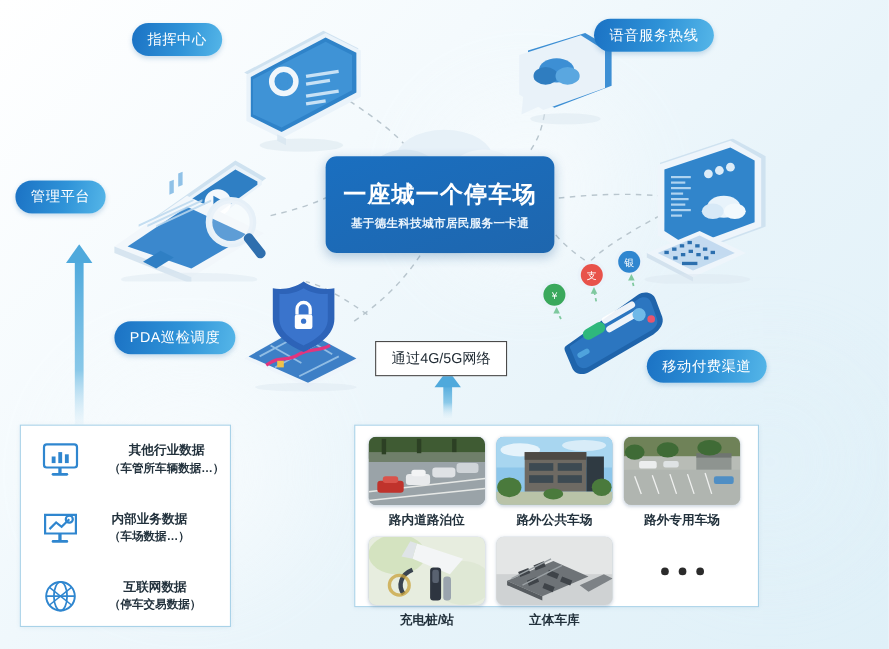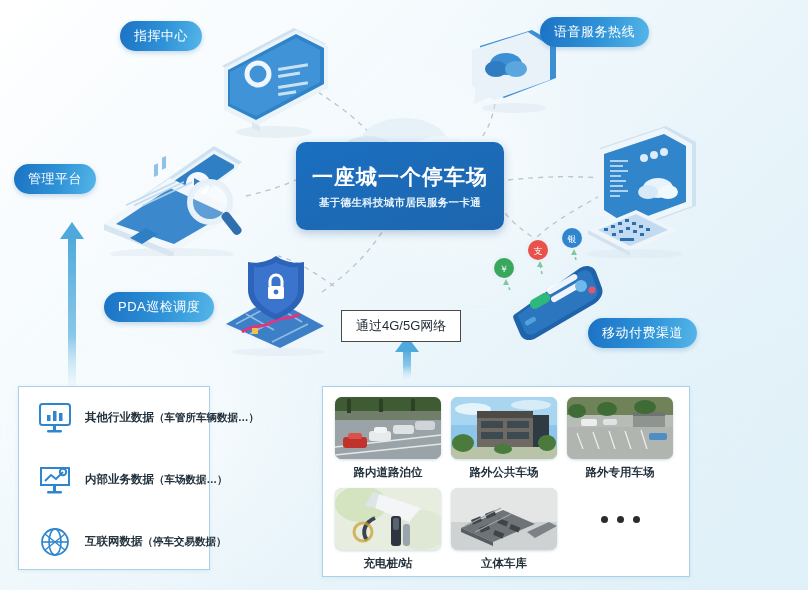--- a/index.html
+++ b/index.html
@@ -51,27 +51,27 @@
   
   .arrow{position:absolute;}
 
   
   .datacard{
     position:absolute;left:18px;top:386px;width:190px;height:182px;
     background:#fff;border:1.5px solid #a9d2e8;box-shadow:0 1px 4px rgba(120,160,190,.14);
   }
   .datarow{display:flex;align-items:center;gap:10px;padding:8px 10px 8px 16px;height:46px;}
   .datarow .icon{width:40px;flex:0 0 40px;display:flex;align-items:center;justify-content:center;}
-  .datatext{display:flex;align-items:flex-start;line-height:1.35;}
+  .datatext{display:flex;flex-direction:column;align-items:center;line-height:1.35;margin-left:14px;}
   .dt1{color:#22313c;font-size:11.5px;font-weight:bold;white-space:nowrap;}
   .dt2{color:#22313c;font-size:10.5px;white-space:nowrap;font-weight:bold;}
 
   
   .gallery{
-    position:absolute;left:322px;top:386px;width:368px;height:191px;
+    position:absolute;left:322px;top:386px;width:368px;height:166px;
     background:#fff;border:1.5px solid #a9d2e8;box-shadow:0 1px 4px rgba(120,160,190,.14);
     padding:10px 12px;box-sizing:border-box;
   }
   .grow{display:flex;gap:10px;margin-bottom:8px;}
   .gcell{width:106px;display:flex;flex-direction:column;align-items:center;gap:6px;}
   .gthumb{
     width:106px;height:62px;border-radius:7px;overflow:hidden;position:relative;
     box-shadow:0 1px 3px rgba(90,120,150,.28);background:#cfd6da;
   }
   .gcap{font-size:11.5px;color:#22313c;font-weight:bold;white-space:nowrap;}

